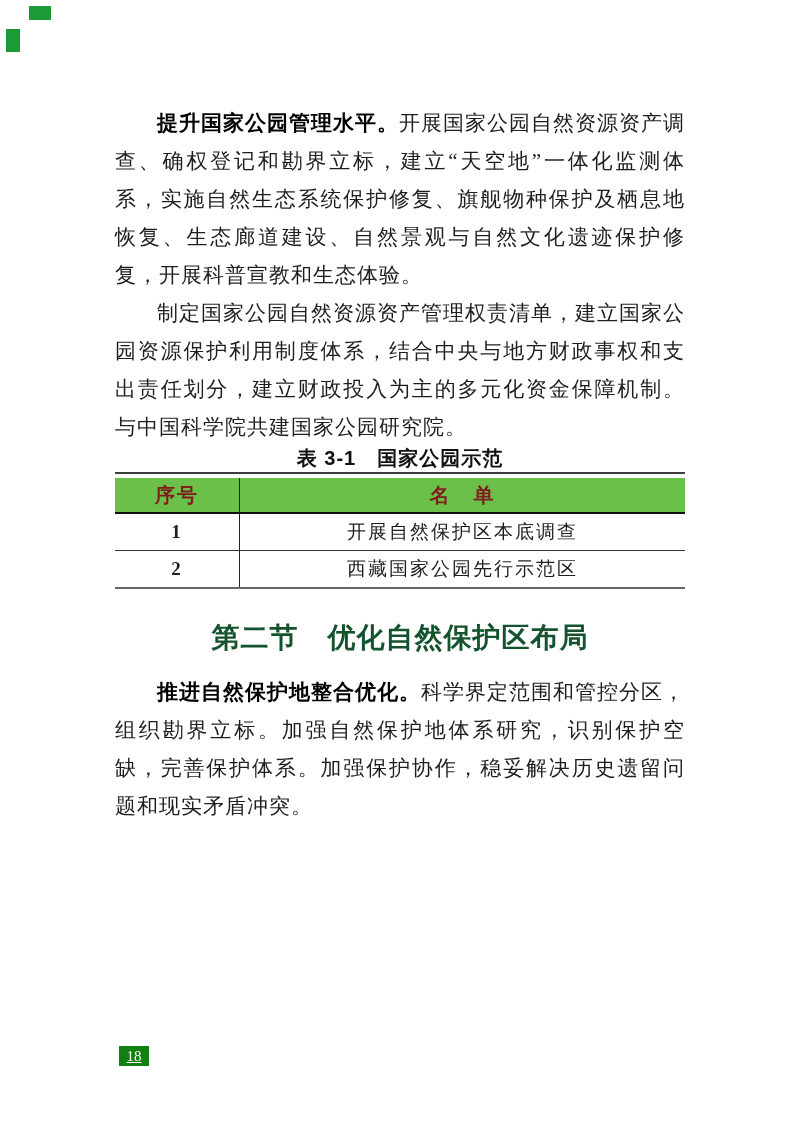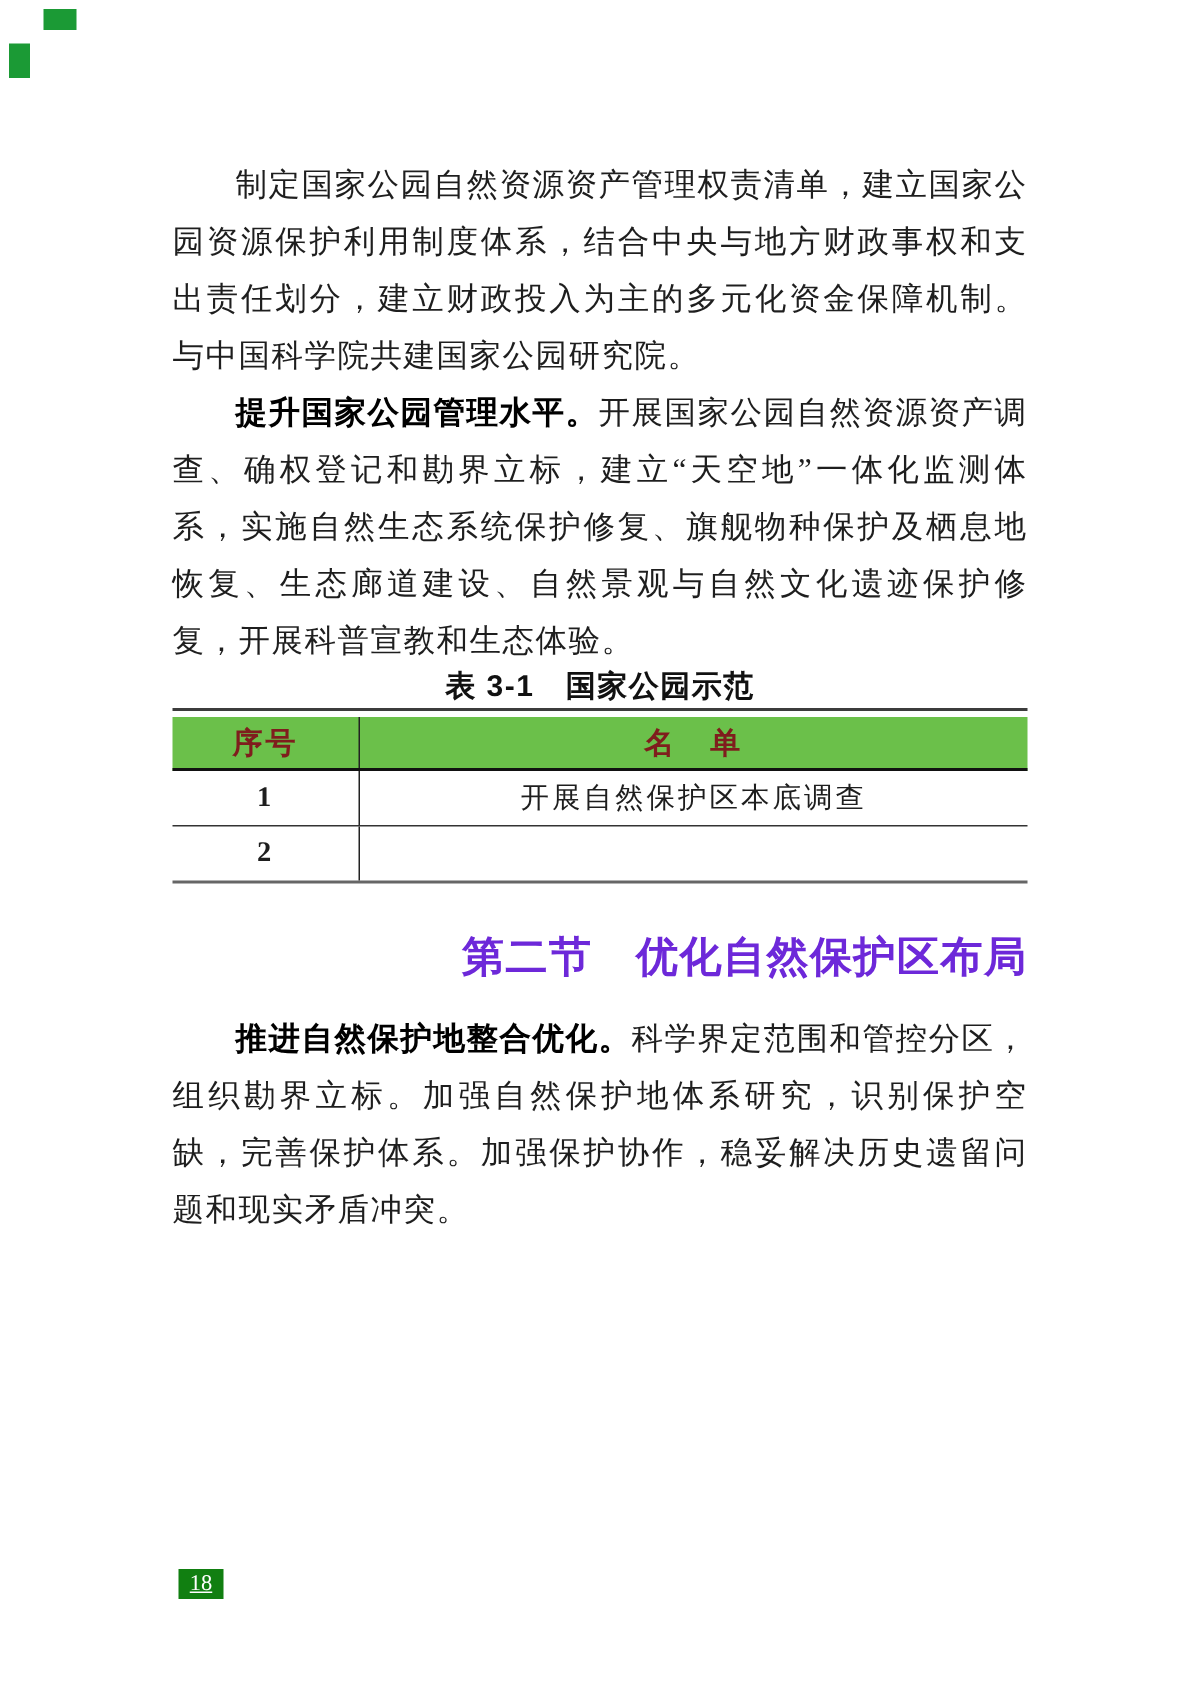--- a/index.html
+++ b/index.html
@@ -50,24 +50,24 @@
     letter-spacing:2px;
   }
   .c2 {
     flex:1;
     display:flex; align-items:center; justify-content:center;
     letter-spacing:2px;
   }
   .t-body .c1 { font-weight:bold; }
 
   .section-heading {
-    text-align:right;
+    text-align:center;
     font-family:"Liberation Sans","DejaVu Sans",sans-serif;
     font-weight:bold; font-size:28px; line-height:38px;
-    color:#6d28d9; letter-spacing:1px;
+    color:#14532d; letter-spacing:1px;
     margin:30px 0 16px 0;
   }
 
   .page-badge {
     position:absolute; left:119px; top:1046px;
     width:30px; height:20px;
     background:var(--page_badge_bg,#117F11);
     color:#fff; font-size:15px; line-height:20px;
     text-align:center;
     font-family:"Liberation Serif","DejaVu Serif",serif;
@@ -77,37 +77,38 @@
 </head>
 <body>
 
 <div class="page">
 
   <div class="corner-mark h"></div>
   <div class="corner-mark v"></div>
 
   <div class="content">
 
+    <p class="para"><span class="lead">提升国家公园管理水平。</span><span>开展国家公园自然资源资产调查、确权登记和勘界立标，建立“天空地”一体化监测体系，实施自然生态系统保护修复、旗舰物种保护及栖息地恢复、生态廊道建设、自然景观与自然文化遗迹保护修复，开展科普宣教和生态体验。</span></p>
+
     <p class="para"><span>制定国家公园自然资源资产管理权责清单，建立国家公园资源保护利用制度体系，结合中央与地方财政事权和支出责任划分，建立财政投入为主的多元化资金保障机制。与中国科学院共建国家公园研究院。</span></p>
-
-    <p class="para"><span class="lead">提升国家公园管理水平。</span><span>开展国家公园自然资源资产调查、确权登记和勘界立标，建立“天空地”一体化监测体系，实施自然生态系统保护修复、旗舰物种保护及栖息地恢复、生态廊道建设、自然景观与自然文化遗迹保护修复，开展科普宣教和生态体验。</span></p>
 
     <div class="table-caption">表 3-1　国家公园示范</div>
 
     <div class="tbl-wrap">
       <div class="t-row t-head">
         <div class="c1">序号</div>
         <div class="c2">名　单</div>
       </div>
       <div class="t-row t-body">
         <div class="c1">1</div>
         <div class="c2">开展自然保护区本底调查</div>
       </div>
       <div class="t-row t-body last">
         <div class="c1">2</div>
+        <div class="c2">西藏国家公园先行示范区</div>
       </div>
     </div>
 
     <h2 class="section-heading">第二节　优化自然保护区布局</h2>
 
     <p class="para"><span class="lead">推进自然保护地整合优化。</span><span>科学界定范围和管控分区，组织勘界立标。加强自然保护地体系研究，识别保护空缺，完善保护体系。加强保护协作，稳妥解决历史遗留问题和现实矛盾冲突。</span></p>
 
 
   </div>
 

